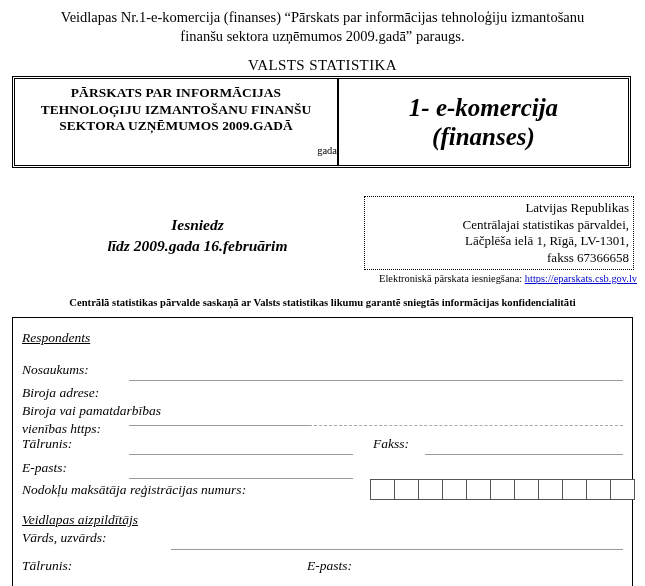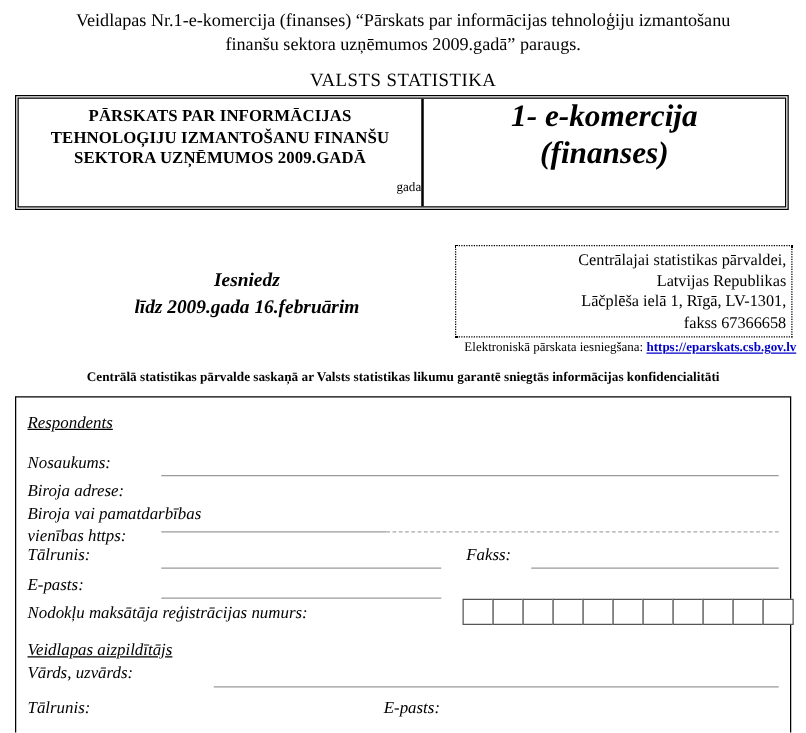--- a/index.html
+++ b/index.html
@@ -70,20 +70,21 @@
     position: absolute;
     left: 0;
     right: 0;
     bottom: 9px;
     text-align: right;
     font-size: 10.5px;
   }
   .hdr-right {
     flex: 1;
     display: flex;
+    align-items: center;
     justify-content: center;
     text-align: center;
   }
   .hdr-code {
     font-weight: bold;
     font-style: italic;
     font-size: 25px;
     line-height: 29px;
   }
 
@@ -119,21 +120,20 @@
     left: 340px;
     top: 273px;
     width: 297px;
     text-align: right;
     font-size: 10.4px;
     white-space: nowrap;
   }
   .eparskats a {
     color: #0000cc;
     text-decoration: underline;
-    font-weight: bold;
   }
 
   
   .confid {
     position: absolute;
     left: 0;
     top: 297px;
     width: 645px;
     text-align: center;
     font-size: 10.6px;
@@ -203,22 +203,22 @@
     </div>
   </div>
 </div>
 
 <div class="iesniedz">
   <span>Iesniedz</span><br>
   <span>līdz 2009.gada 16.februārim</span>
 </div>
 
 <div class="addr-box">
+  <div>Latvijas Republikas</div>
   <div>Centrālajai statistikas pārvaldei,</div>
-  <div>Latvijas Republikas</div>
   <div>Lāčplēša ielā 1, Rīgā, LV-1301,</div>
   <div>fakss 67366658</div>
 </div>
 <div class="eparskats">
   <span>Elektroniskā pārskata iesniegšana:</span>
   <a href="#" style="color: rgb(0, 0, 204);">https://eparskats.csb.gov.lv</a>
 </div>
 
 <div class="confid">Centrālā statistikas pārvalde saskaņā ar Valsts statistikas likumu garantē sniegtās informācijas konfidencialitāti</div>
 

